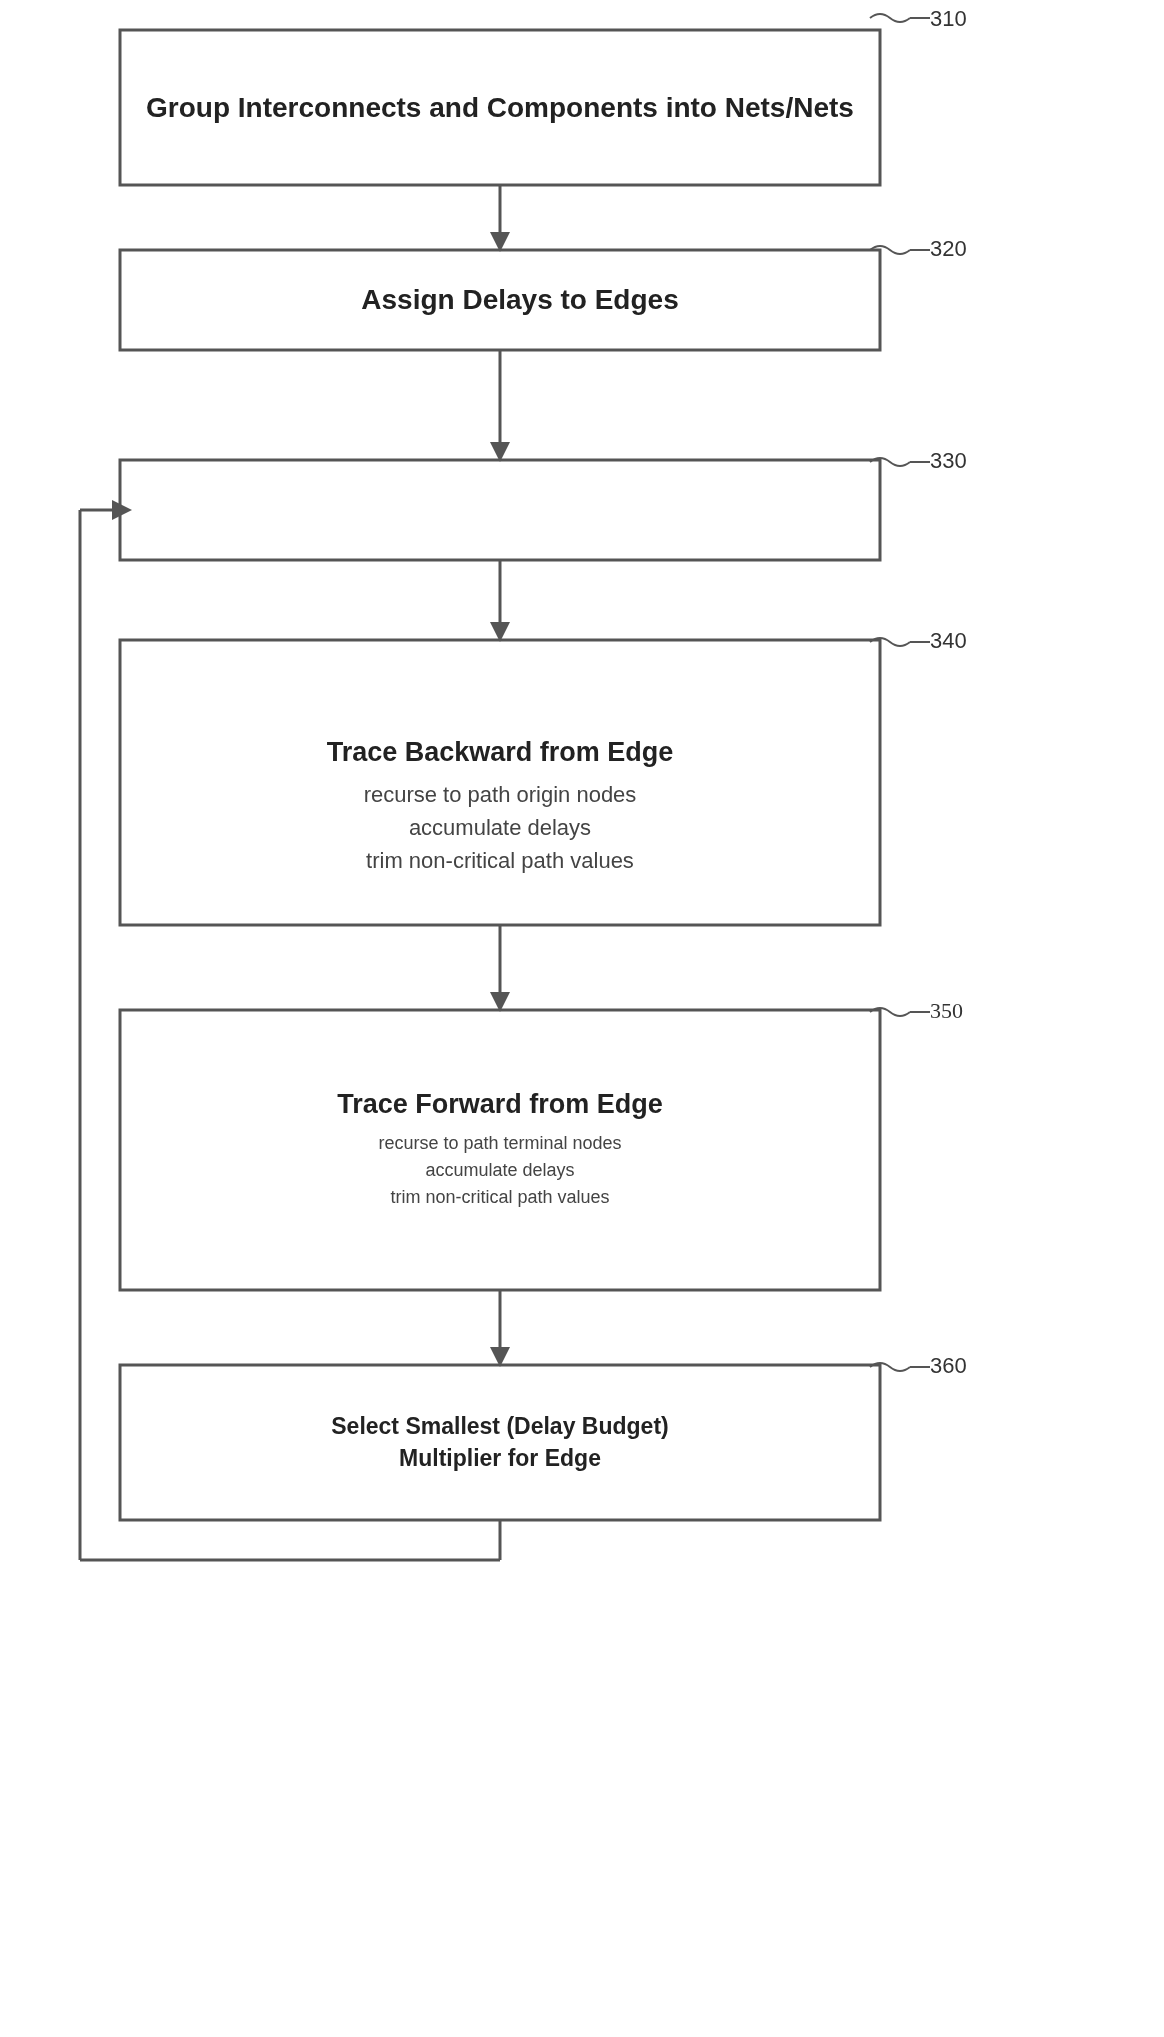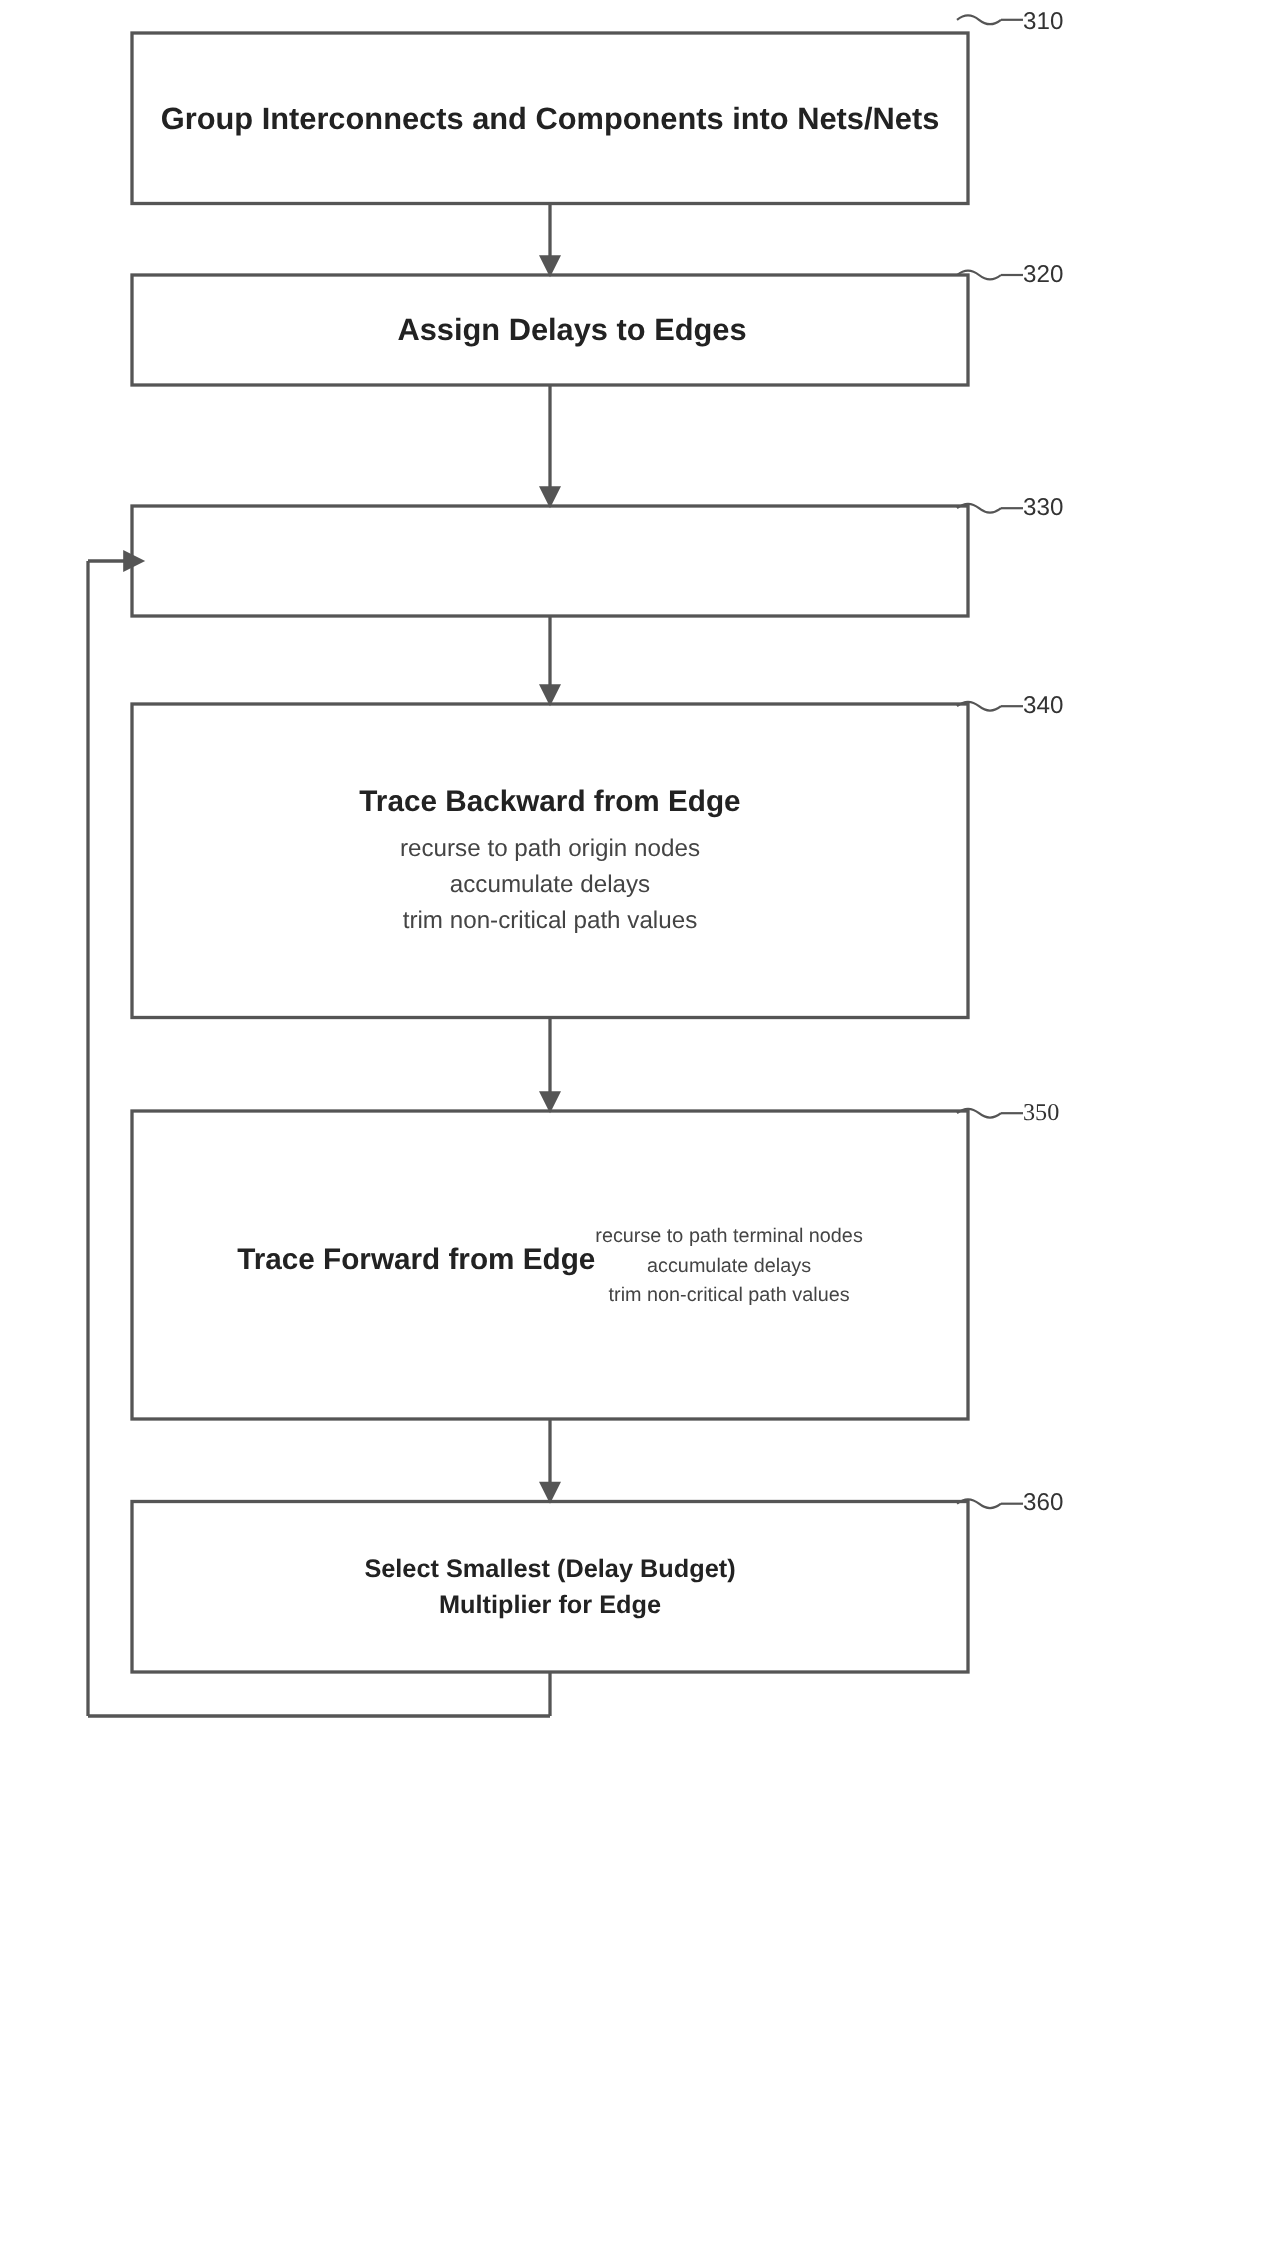--- a/index.html
+++ b/index.html
@@ -87,26 +87,26 @@
   <div style="position:absolute; left:120px; top:30px; width:760px; height:155px; display:flex; flex-direction:column; align-items:center; justify-content:center; text-align:center; pointer-events:none;">
     <div style="font-size:28px; font-weight:bold; color:#222; line-height:1.35;">Group Interconnects and
 Components into Nets/Nets</div>
   </div>
 
   <div style="position:absolute; left:120px; top:250px; width:760px; height:100px; display:flex; flex-direction:column; align-items:center; justify-content:center; text-align:center; pointer-events:none;padding-left:40px;">
     <div style="font-size:28px; font-weight:bold; color:#222;">Assign Delays to Edges</div>
   </div>
 
 
-  <div style="position:absolute; left:120px; top:640px; width:760px; height:285px; display:flex; flex-direction:column; align-items:center; justify-content:center; text-align:center; pointer-events:none;">
+  <div style="position:absolute; left:120px; top:664px; width:760px; height:285px; display:flex; flex-direction:column; align-items:center; justify-content:center; text-align:center; pointer-events:none;">
     <div style="font-size:27px; font-weight:bold; color:#222; margin-bottom:10px;">Trace Backward from Edge</div>
     <div style="font-size:22px; color:#444; line-height:1.5;">recurse to path origin nodes<br>accumulate delays<br>trim non-critical path values</div>
   </div>
 
-  <div style="position:absolute; left:120px; top:1010px; width:760px; height:280px; display:flex; align-items:center; justify-content:center; text-align:center; pointer-events:none;border-radius:26px;">
+  <div style="position:absolute; left:120px; top:1010px; width:760px; height:280px; display:flex; flex-direction:column; align-items:center; justify-content:center; text-align:center; pointer-events:none;border-radius:26px;">
     <div style="font-size:27px; font-weight:bold; color:#222; margin-bottom:10px;">Trace Forward from Edge</div>
     <div style="font-size:18px; color:#444; line-height:1.5;">recurse to path terminal nodes<br>accumulate delays<br>trim non-critical path values</div>
   </div>
 
   <div style="position:absolute; left:120px; top:1365px; width:760px; height:155px; display:flex; flex-direction:column; align-items:center; justify-content:center; text-align:center; pointer-events:none;">
     <div style="font-size:23px; font-weight:bold; color:#222; line-height:1.35;">Select Smallest (Delay Budget)<br>Multiplier for Edge</div>
   </div>
 
   <span style="position:absolute; left:930px; top:6px; font-size:22px; color:#333; font-family:Arial,sans-serif;">310</span>
   <span style="position:absolute; left:930px; top:236px; font-size:22px; color:#333; font-family:Arial,sans-serif;">320</span>

